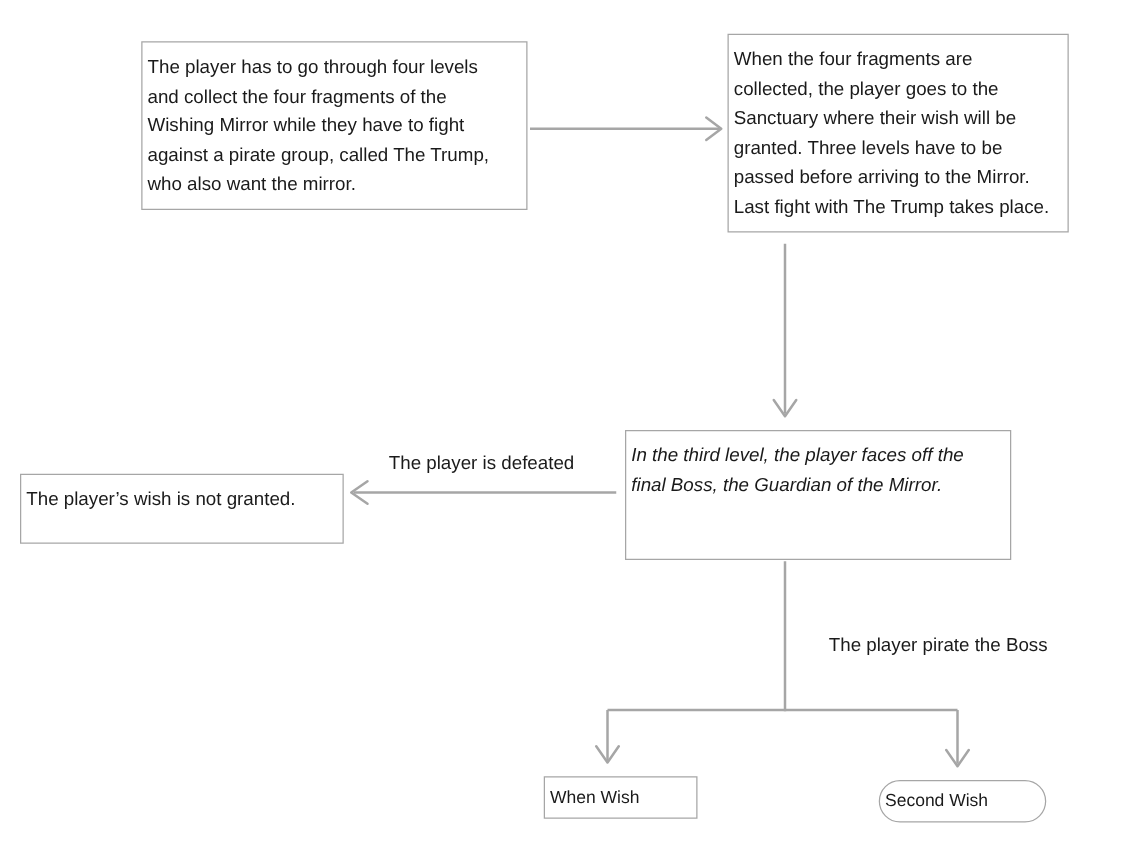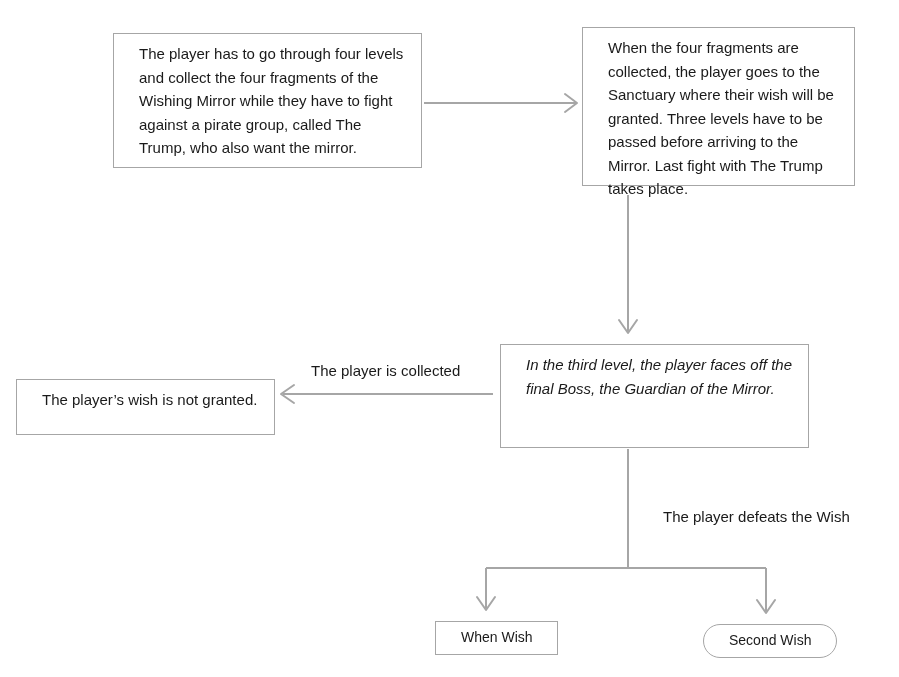--- a/index.html
+++ b/index.html
@@ -18,21 +18,21 @@
     overflow: hidden;
   }
   .node {
     position: absolute;
     box-sizing: border-box;
     border: 1px solid #a6a6a6;
     background: #ffffff;
     color: #1a1a1a;
     font-size: 15px;
     line-height: 23.5px;
-    padding: 8px 11px 8px 25px;
+    padding: 8px 11px 8px 4px;
   }
   .node.centered {
     display: flex;
     align-items: center;
   }
   .edge-label {
     position: absolute;
     font-size: 15px;
     line-height: 20px;
     color: #1a1a1a;
@@ -95,17 +95,17 @@
   <div class="node" id="node-sanctuary">When the four fragments are collected, the player goes to the Sanctuary where their wish will be granted. Three levels have to be passed before arriving to the Mirror. Last fight with The Trump takes place.</div>
 
   <div class="node" id="node-boss">In the third level, the player faces off the final Boss, the Guardian of the Mirror.</div>
 
   <div class="node" id="node-no-wish">The player’s wish is not granted.</div>
 
   <div class="node centered" id="node-first-wish">When Wish</div>
 
   <div class="node centered" id="node-second-wish">Second Wish</div>
 
-  <div class="edge-label" id="label-defeated">The player is collected</div>
+  <div class="edge-label" id="label-defeated">The player is defeated</div>
 
-  <div class="edge-label" id="label-defeats">The player defeats the Wish</div>
+  <div class="edge-label" id="label-defeats">The player pirate the Boss</div>
 
 </div>
 
 </body></html>

